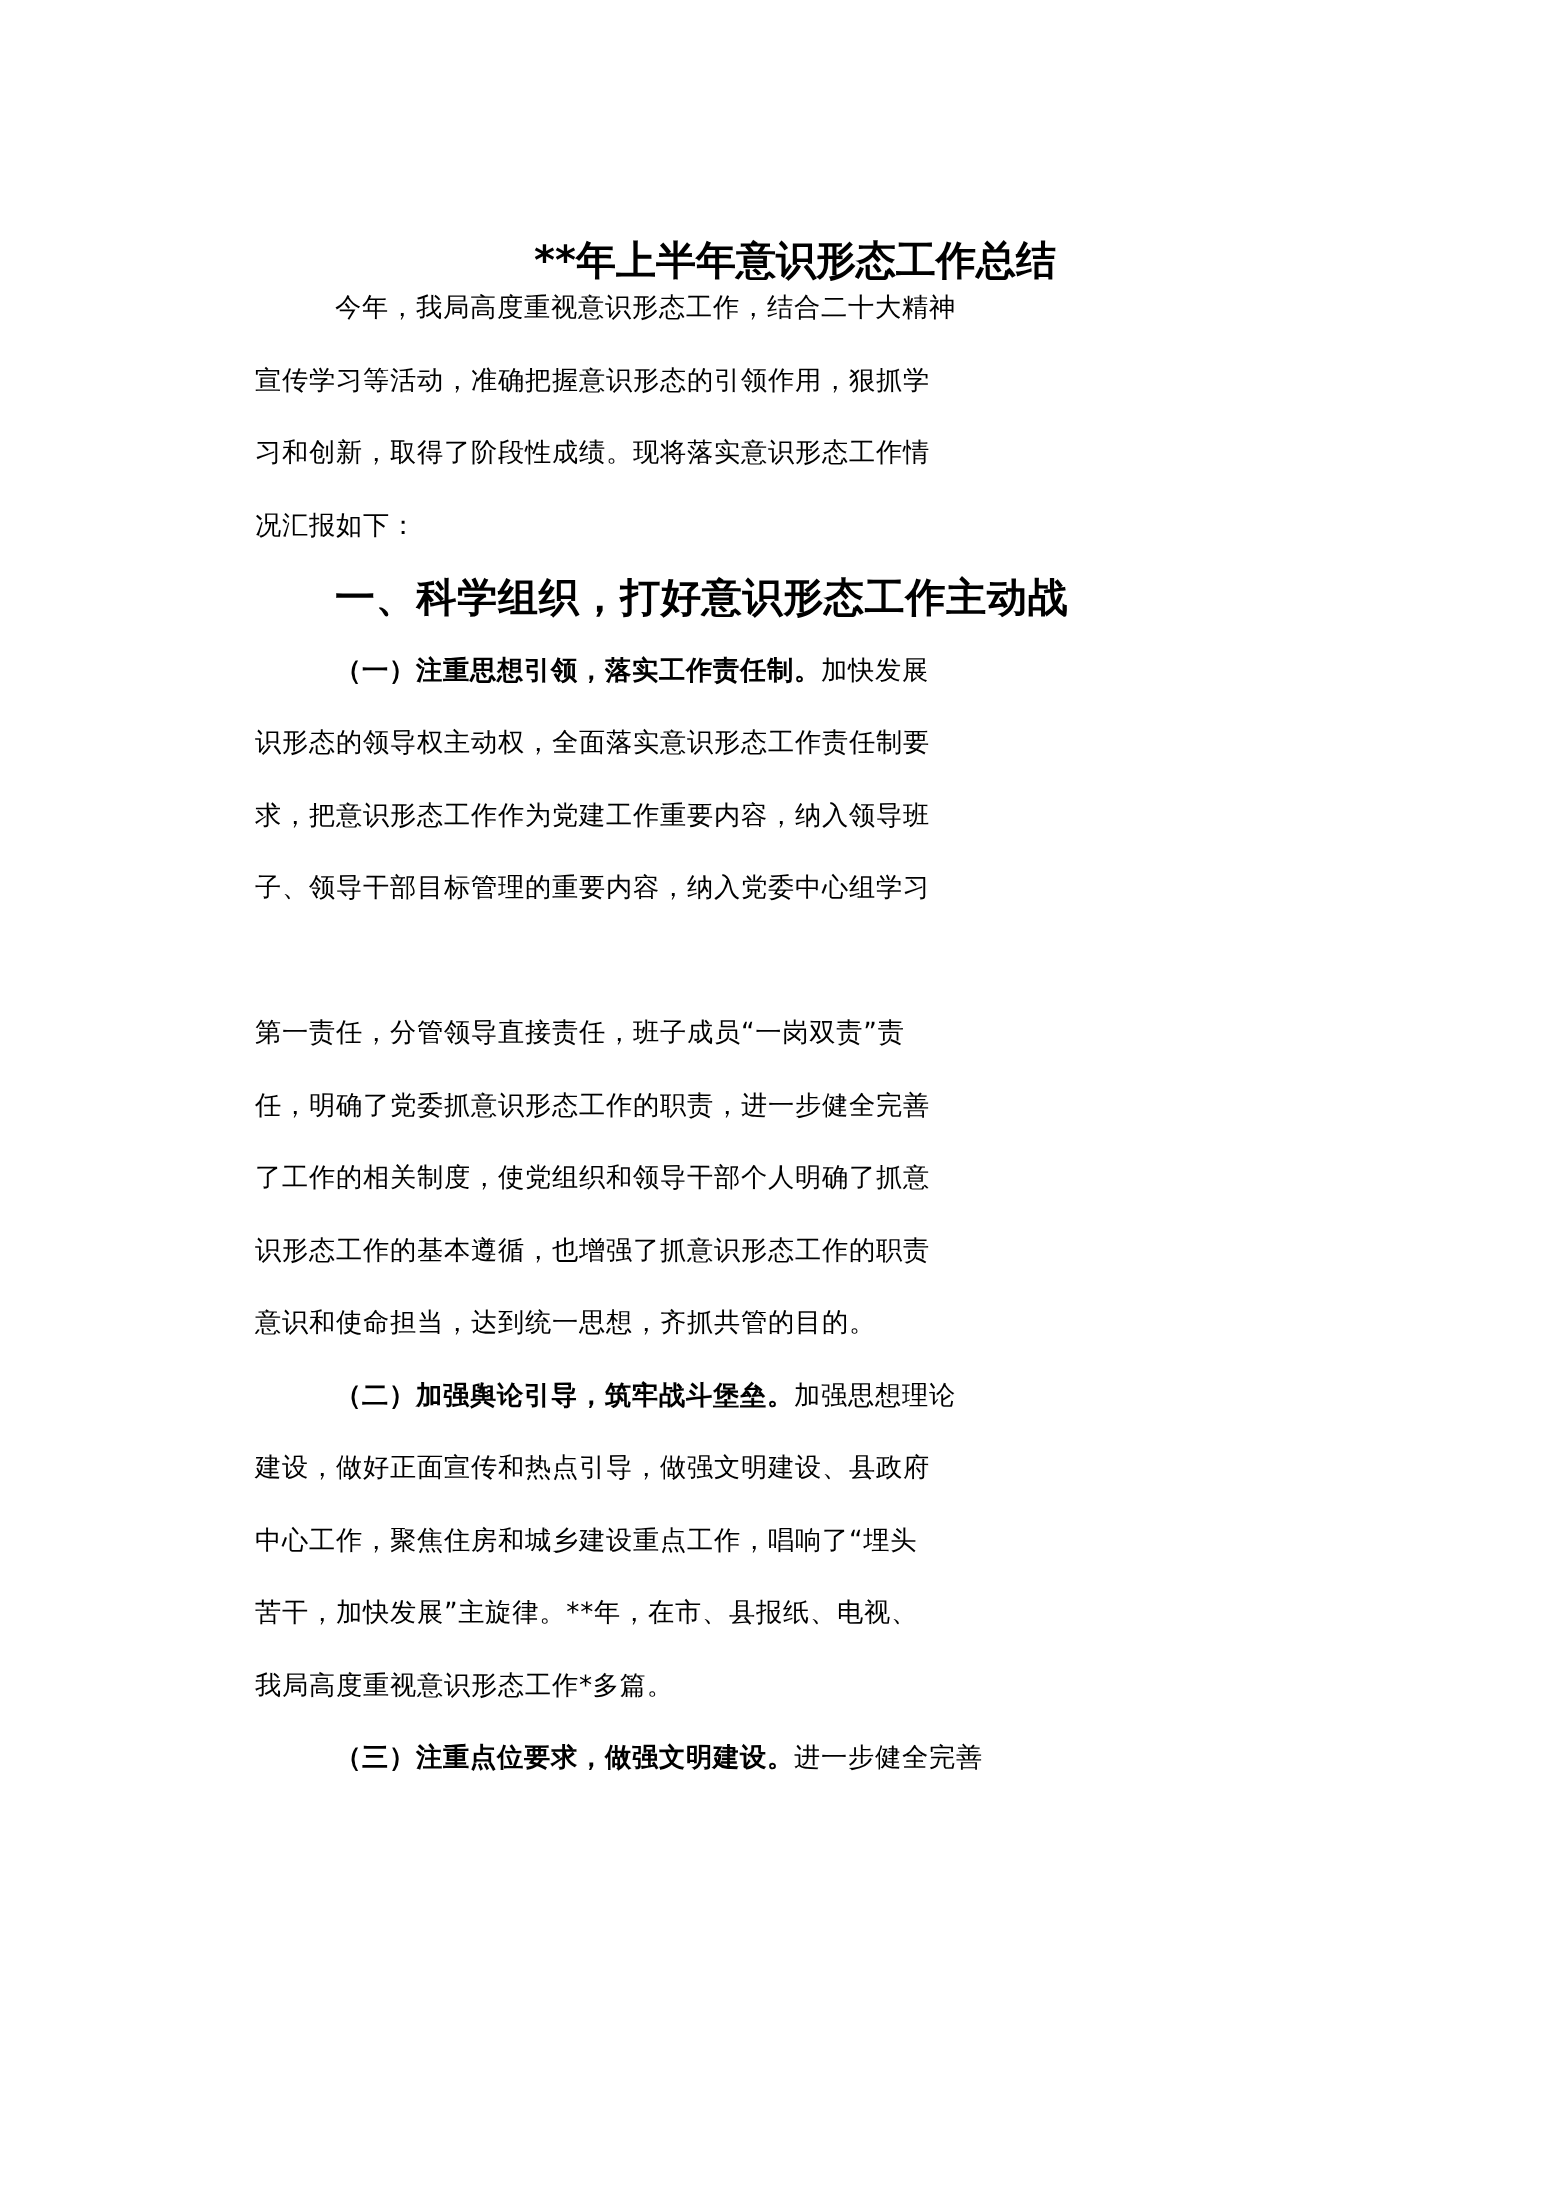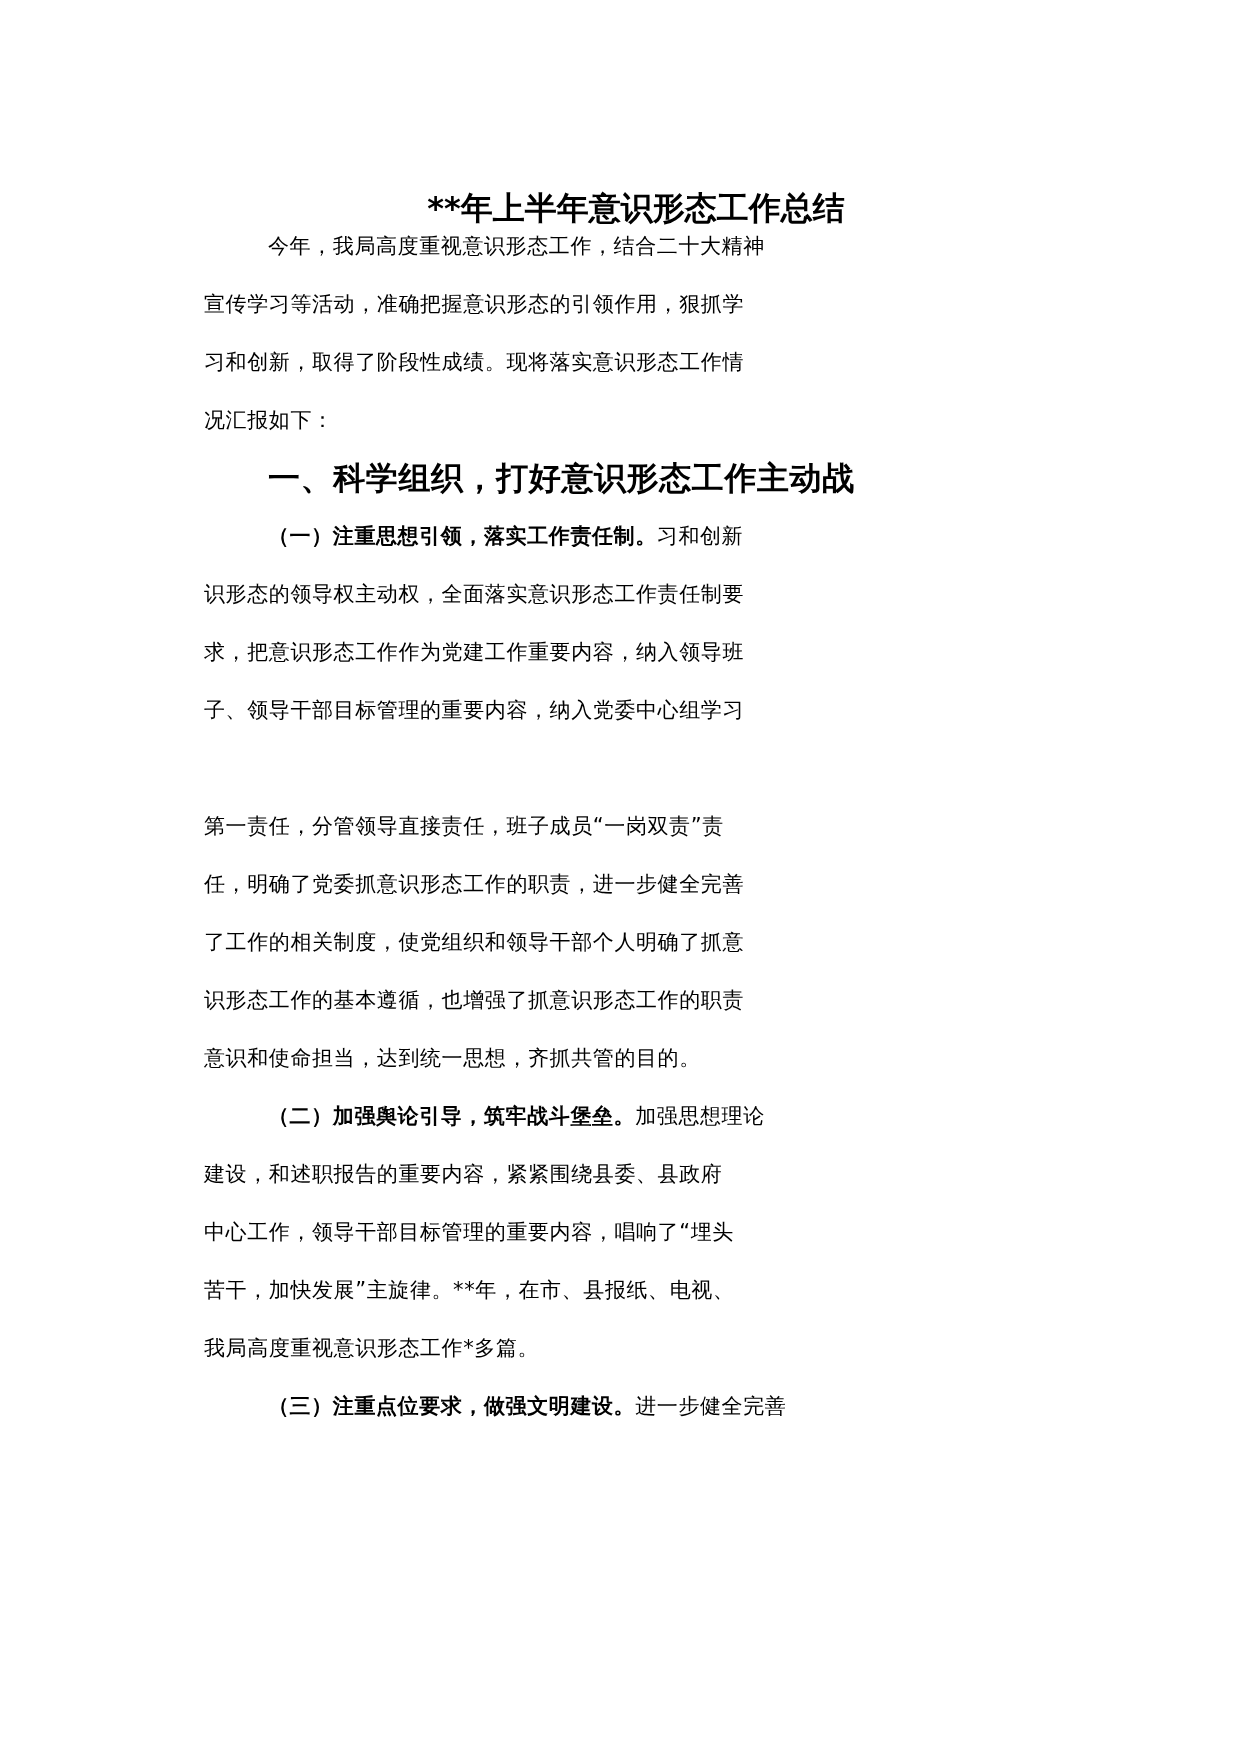--- a/index.html
+++ b/index.html
@@ -22,35 +22,35 @@
   <div class="title">**年上半年意识形态工作总结</div>
 
   <div class="line indent" style="top:214px">今年，我局高度重视意识形态工作，结合二十大精神</div>
   <div class="line" style="top:272px">宣传学习等活动，准确把握意识形态的引领作用，狠抓学</div>
   <div class="line" style="top:330px">习和创新，取得了阶段性成绩。现将落实意识形态工作情</div>
   <div class="line" style="top:388px">况汇报如下：</div>
 
   <div class="line h1" style="top:446px">一、科学组织，打好意识形态工作主动战</div>
 
   <div class="line sub" style="top:504px">
-    <span class="b">（一）注重思想引领，落实工作责任制。</span><span>习和创新</span>
+    <span class="b">（一）注重思想引领，落实工作责任制。</span><span>加快发展</span>
   </div>
   <div class="line" style="top:562px">识形态的领导权主动权，全面落实意识形态工作责任制要</div>
   <div class="line" style="top:620px">求，把意识形态工作作为党建工作重要内容，纳入领导班</div>
   <div class="line" style="top:678px">子、领导干部目标管理的重要内容，纳入党委中心组学习</div>
   <div class="line" style="top:794px">第一责任，分管领导直接责任，班子成员“一岗双责”责</div>
   <div class="line" style="top:852px">任，明确了党委抓意识形态工作的职责，进一步健全完善</div>
   <div class="line" style="top:910px">了工作的相关制度，使党组织和领导干部个人明确了抓意</div>
   <div class="line" style="top:968px">识形态工作的基本遵循，也增强了抓意识形态工作的职责</div>
   <div class="line" style="top:1026px">意识和使命担当，达到统一思想，齐抓共管的目的。</div>
 
   <div class="line sub" style="top:1084px">
     <span class="b">（二）加强舆论引导，筑牢战斗堡垒。</span><span>加强思想理论</span>
   </div>
-  <div class="line" style="top:1142px">建设，和述职报告的重要内容，紧紧围绕县委、县政府</div>
-  <div class="line" style="top:1200px">中心工作，领导干部目标管理的重要内容，唱响了“埋头</div>
+  <div class="line" style="top:1142px">建设，做好正面宣传和热点引导，做强文明建设、县政府</div>
+  <div class="line" style="top:1200px">中心工作，聚焦住房和城乡建设重点工作，唱响了“埋头</div>
   <div class="line" style="top:1258px">苦干，加快发展”主旋律。**年，在市、县报纸、电视、</div>
   <div class="line" style="top:1316px">我局高度重视意识形态工作*多篇。</div>
 
   <div class="line sub" style="top:1374px">
     <span class="b">（三）注重点位要求，做强文明建设。</span><span>进一步健全完善</span>
   </div>
 </div>
 
 </body></html>

